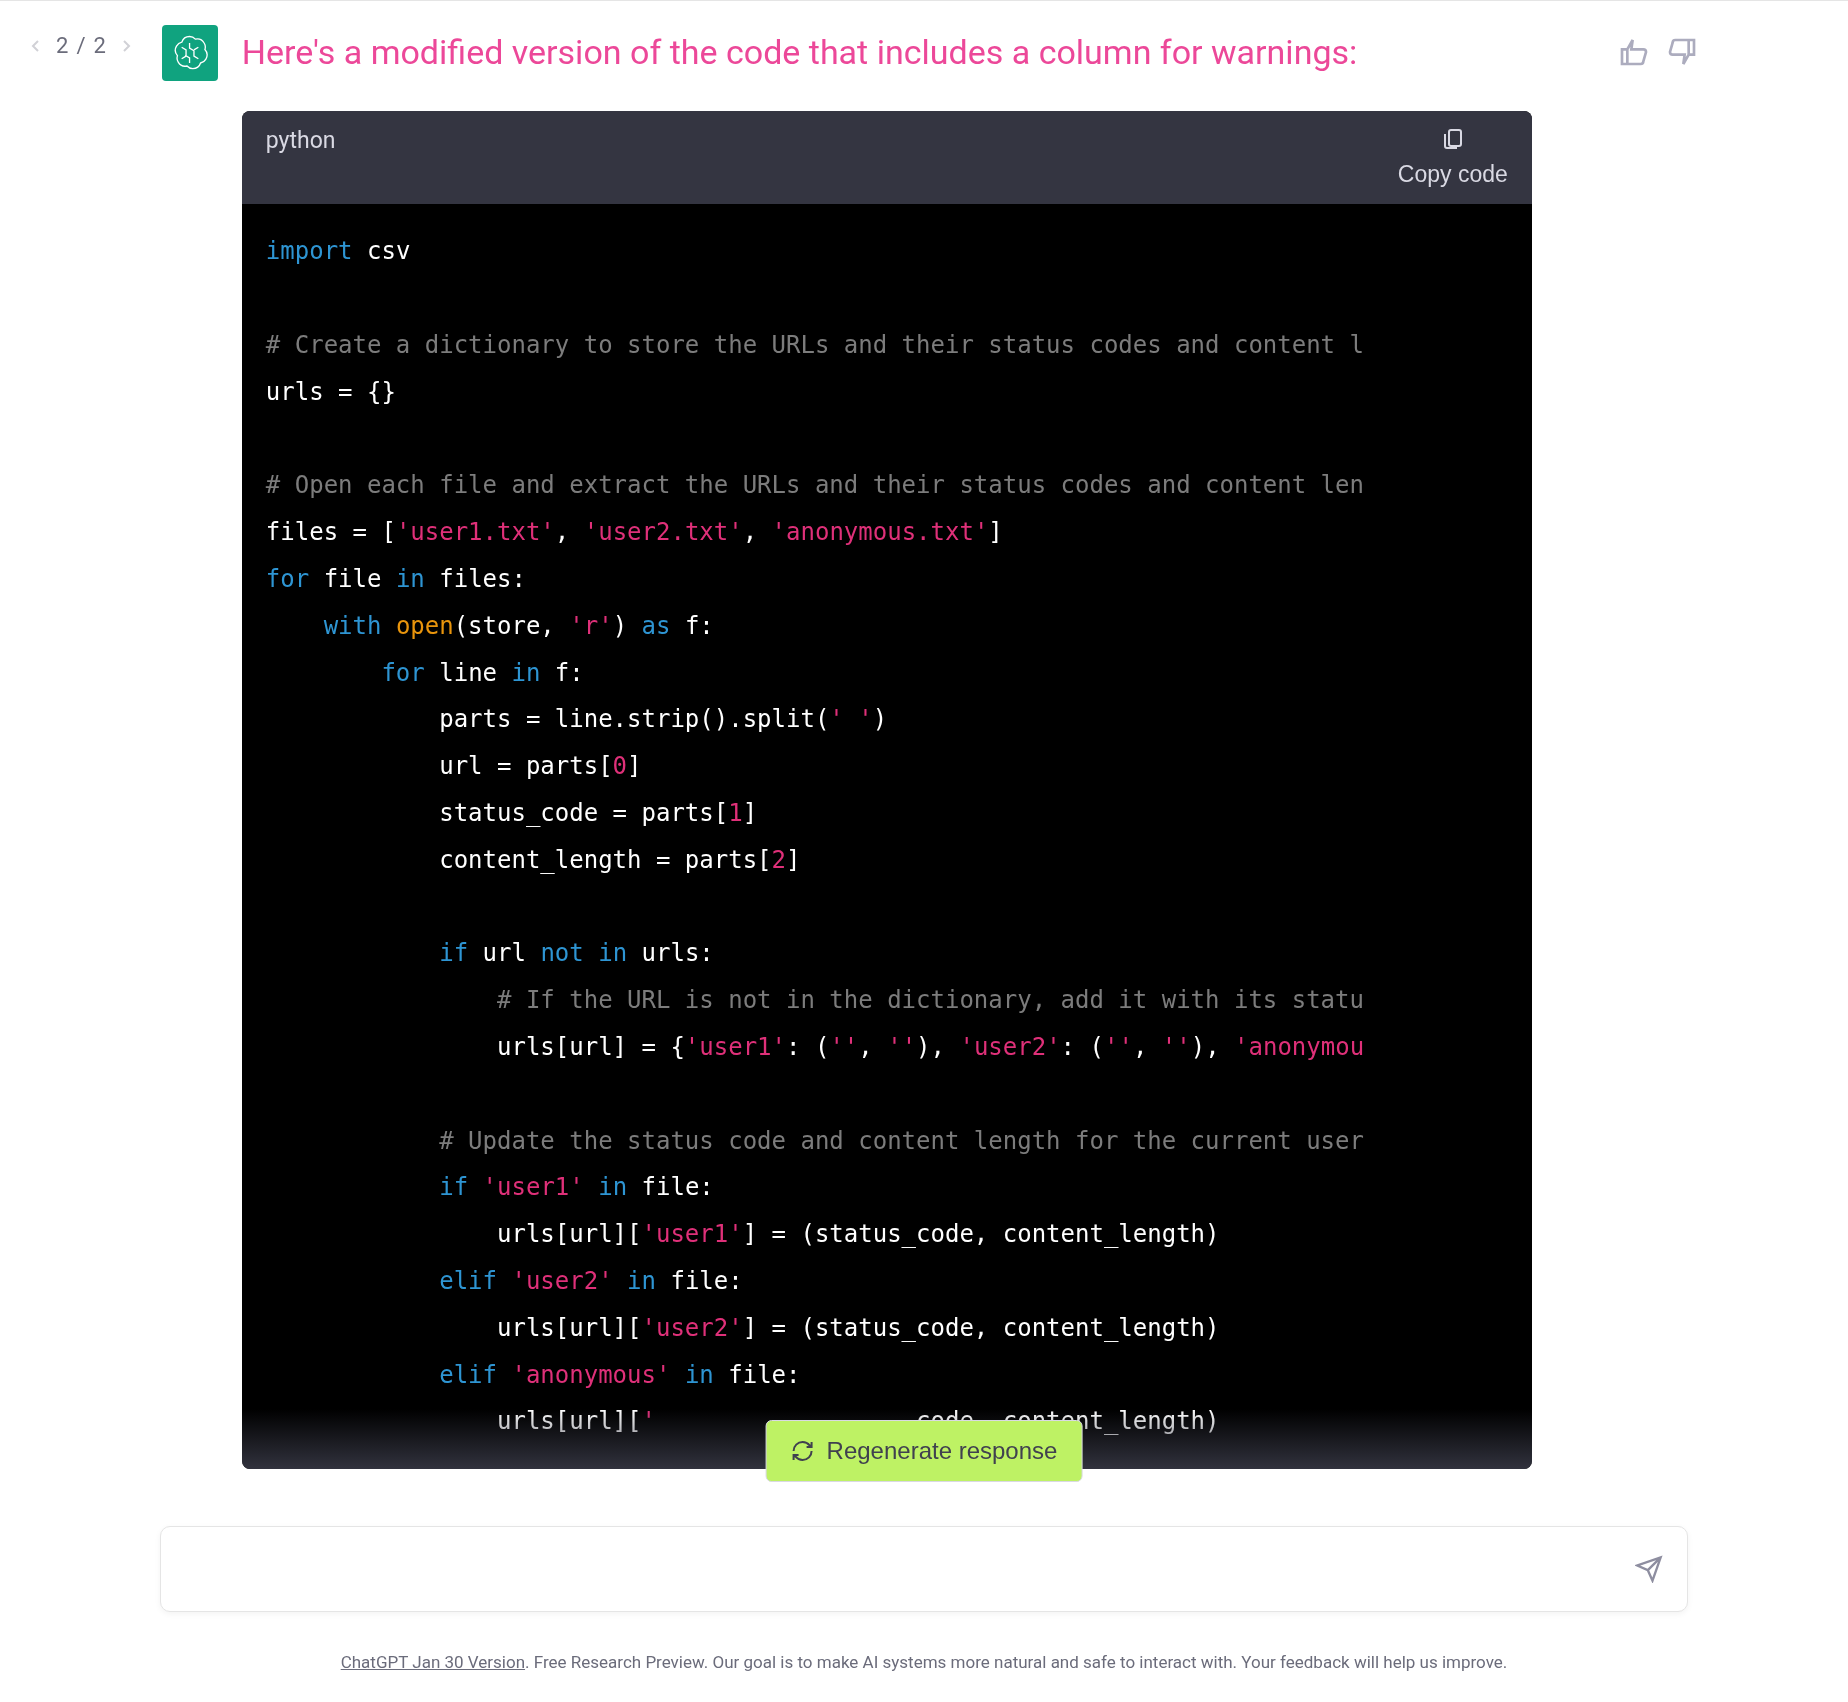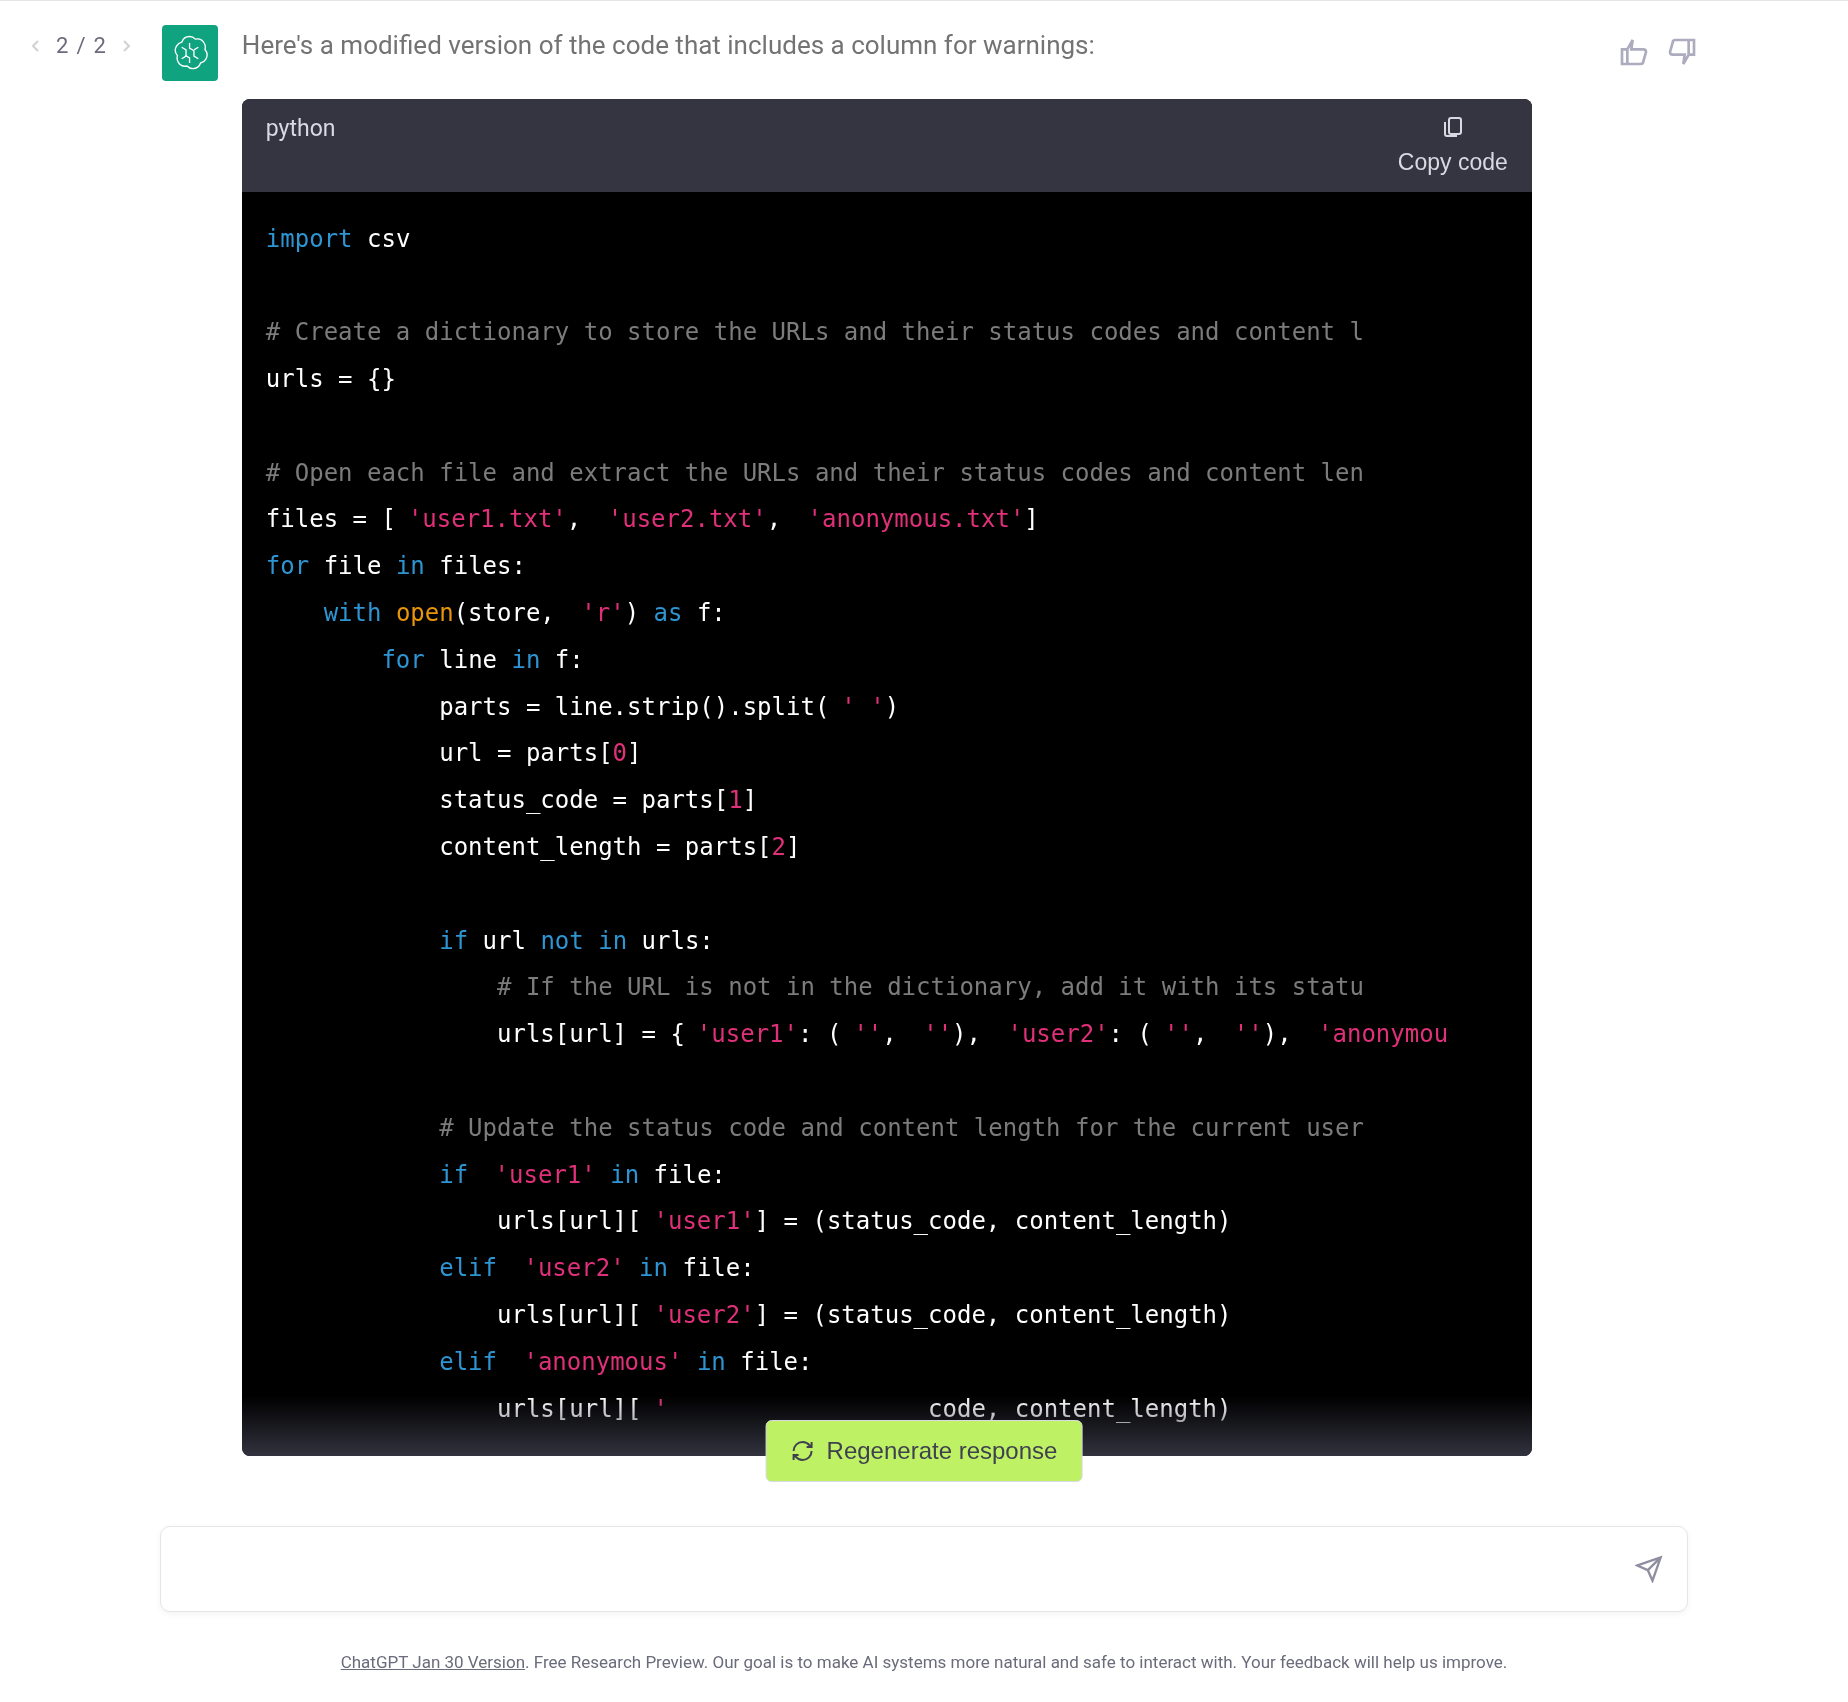--- a/index.html
+++ b/index.html
@@ -67,22 +67,22 @@
       width: 36px;
       height: 36px;
     }
     
     .message-content {
       flex: 1;
       padding-right: 150px;
     }
     
     .message-text {
-      font-size: 26px;
-      color: #737373;
+      font-size: 34px;
+      color: #ec4899;
       line-height: 1.6;
       margin-bottom: 32px;
     }
     
     .feedback-buttons {
       position: absolute;
       right: 150px;
       top: 36px;
       display: flex;
       gap: 16px;
@@ -137,21 +137,21 @@
       font-family: "SF Mono", Monaco, Consolas, monospace;
       font-size: 24px;
       line-height: 1.95;
       color: #ffffff;
       white-space: pre;
       overflow-x: hidden;
       position: relative;
     }
     
     .tok-keyword { color: #2e95d3; }
-    .tok-string { color: #df3079; margin-left: 12px; }
+    .tok-string { color: #df3079; }
     .tok-comment { color: #7c7c7c; }
     .tok-number { color: #df3079; }
     .tok-builtin { color: #e9950c; }
     
     .code-fade {
       position: absolute;
       bottom: 0;
       left: 0;
       right: 0;
       height: 60px;

